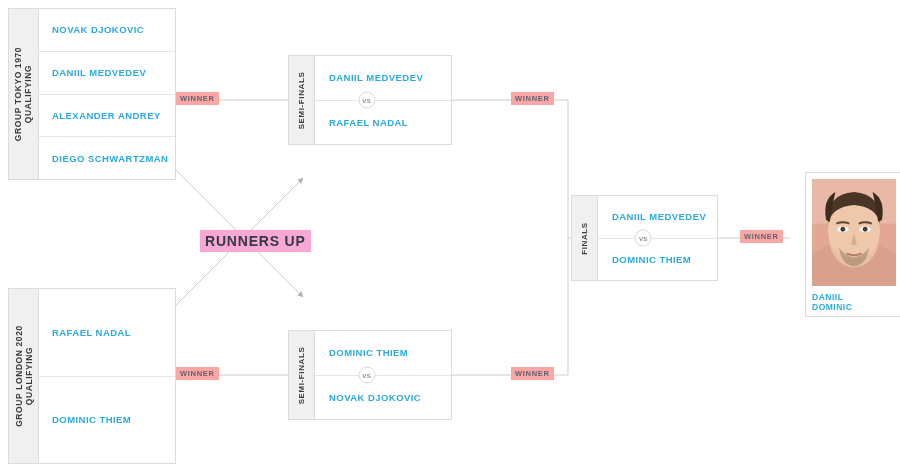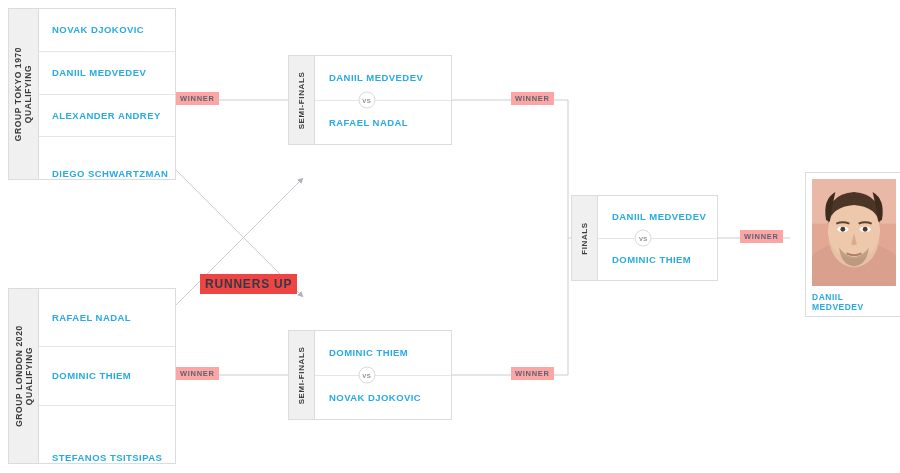--- a/index.html
+++ b/index.html
@@ -56,21 +56,21 @@
     flex-direction: column;
   }
   .player-row {
     flex: 1 1 0;
     display: flex;
     align-items: center;
     padding-left: 13px;
     border-bottom: 1px solid #e6e6e6;
     box-sizing: border-box;
   }
-  .player-row:last-child { border-bottom: none; align-items: flex-end; }
+  .player-row:last-child { border-bottom: none; }
   .player-name {
     color: #29abe2;
     font-size: 9.5px;
     font-weight: bold;
     letter-spacing: 0.45px;
     white-space: nowrap;
   }
 
   
   .match-box {
@@ -146,28 +146,27 @@
     font-size: 7.5px;
     font-weight: bold;
     letter-spacing: 0.7px;
     color: #5d6470;
     background: #fca5a5;
     padding: 2px 4px;
     white-space: nowrap;
   }
   .runners-label {
     position: absolute;
-    font-size: 12px;
+    font-size: 14px;
     font-weight: bold;
     letter-spacing: 0.8px;
     color: #333a44;
-    background: #ef4444;
+    background: #f9a8d4;
     padding: 3px 5px;
     white-space: nowrap;
-    margin-top: 44px;
   }
 
   
   .winner-card {
     position: absolute;
     background: #ffffff;
     border: 1px solid #dcdcdc;
     box-sizing: border-box;
     padding: 6px 6px 4px 6px;
     display: flex;
@@ -248,23 +247,20 @@
         <span>GROUP LONDON 2020</span><br>
         <span>QUALIFYING</span>
       </div>
     </div>
     <div class="group-players">
       <div class="player-row">
         <span class="player-name">RAFAEL NADAL</span>
       </div>
       <div class="player-row">
         <span class="player-name">DOMINIC THIEM</span>
-      </div>
-      <div class="player-row">
-        <span class="player-name">STEFANOS TSITSIPAS</span>
       </div>
     </div>
   </div>
 
   <div class="match-box" style="left:288px; top:55px; width:164px; height:90px;">
     <div class="match-tab">
       <div class="match-tab-text">SEMI-FINALS</div>
     </div>
     <div class="match-players">
       <div class="match-row top">
@@ -336,17 +332,17 @@
         <circle cx="62" cy="54" r="2.6" fill="#4a3a2c"></circle>
         <path d="M31,48 Q38,45 45,48" stroke="#5b4331" stroke-width="2" fill="none"></path>
         <path d="M55,48 Q62,45 69,48" stroke="#5b4331" stroke-width="2" fill="none"></path>
         <path d="M50,58 L47,70 Q50,72 53,70 Z" fill="#dcab8c"></path>
         <path d="M42,80 Q50,84 58,80" stroke="#b07f6a" stroke-width="2" fill="none"></path>
         <path d="M34,74 Q50,94 66,74 Q64,92 50,94 Q36,92 34,74 Z" fill="#6b5340" opacity="0.35"></path>
       </svg>
     </div>
     <div class="winner-caption">
       <span>DANIIL</span><br>
-      <span>MEDVEDEV</span>
+      <span>DOMINIC</span>
     </div>
   </div>
 
 </div>
 
 </body></html>

